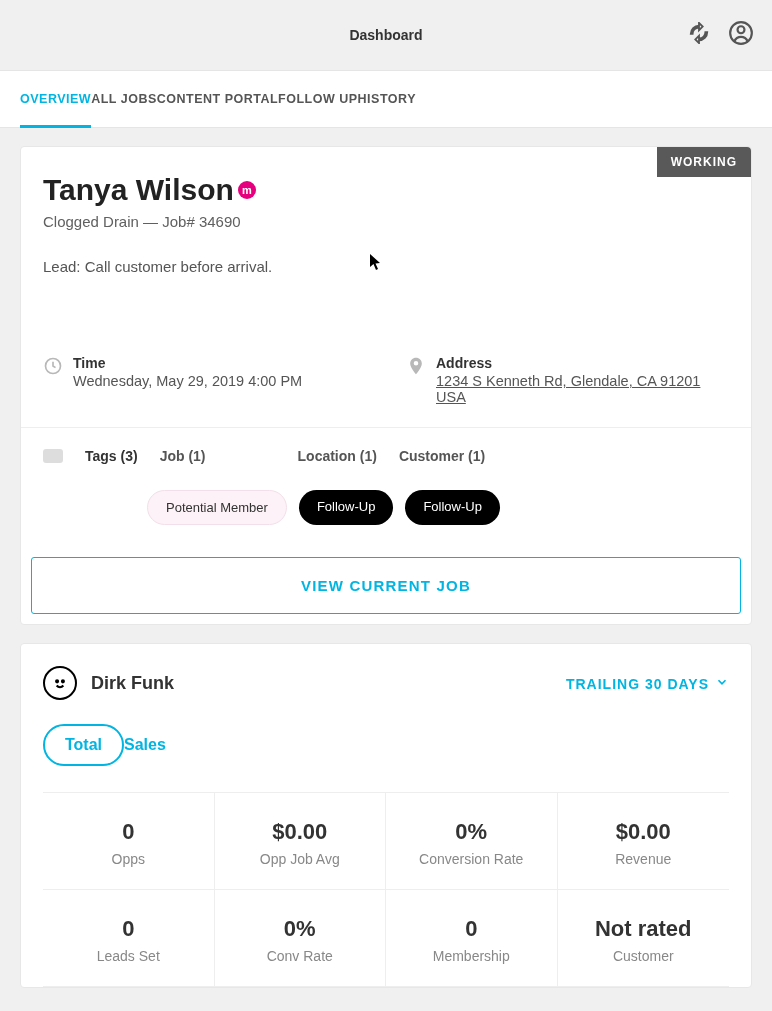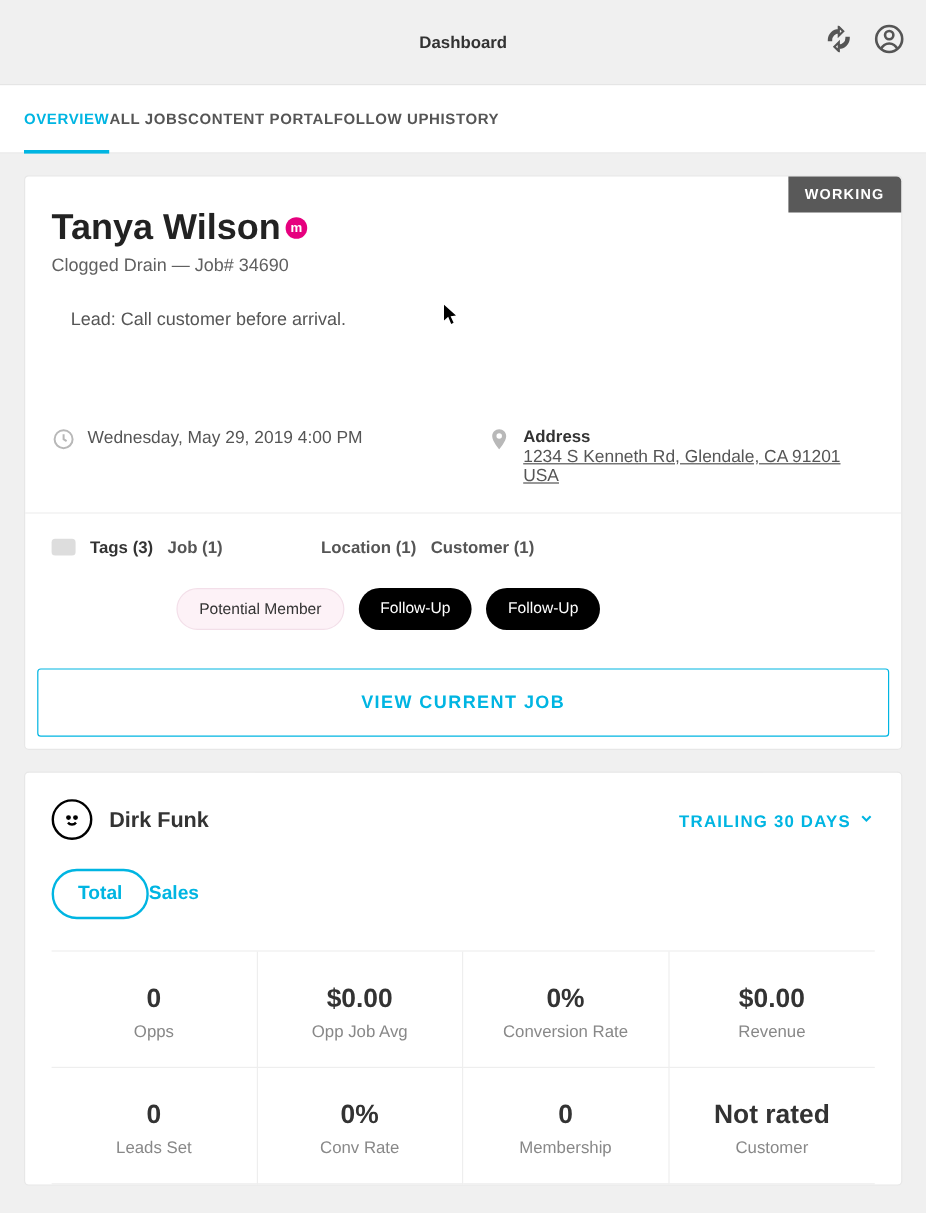--- a/index.html
+++ b/index.html
@@ -101,21 +101,20 @@
   }
   .job-subtitle {
     color: #606060;
     font-size: 15px;
     margin-top: 6px;
   }
   .lead-note {
     color: #555;
     font-size: 15px;
     margin-top: 28px;
-    margin-left: 16px;
   }
   .info-row {
     display: flex;
     margin-top: 80px;
     gap: 40px;
   }
   .info-block {
     display: flex;
     gap: 10px;
     flex: 1;
@@ -135,21 +134,21 @@
     text-decoration: underline;
     color: #555;
   }
   .divider { height: 1px; background: #eee; margin: 0; }
   .tags-section {
     padding: 20px 22px 22px 22px;
   }
   .tag-row {
     display: flex;
     align-items: center;
-    gap: 12px;
+    gap: 22px;
     font-size: 14px;
     font-weight: 700;
     color: #333;
   }
   .tag-icon {
     width: 20px; height: 14px;
     background: #ddd;
     border-radius: 3px;
   }
   .tag-cat { color: #555; font-weight: 600; }
@@ -298,20 +297,21 @@
 
     <div class="info-row">
       <div class="info-block">
         <span class="info-icon">
           <svg width="20" height="20" viewBox="0 0 24 24" fill="none" stroke="#b8b8b8" stroke-width="2">
               <circle cx="12" cy="12" r="9"></circle>
               <path d="M12 7v5l3 2"></path>
             </svg>
         </span>
         <div>
+          <div class="info-label">Time</div>
           <div class="info-value">Wednesday, May 29, 2019 4:00 PM</div>
         </div>
       </div>
       <div class="info-block">
         <span class="info-icon">
           <svg width="20" height="20" viewBox="0 0 24 24" fill="#b8b8b8">
               <path d="M12 2C8 2 5 5 5 9c0 5 7 13 7 13s7-8 7-13c0-4-3-7-7-7zm0 9.5A2.5 2.5 0 1 1 12 6a2.5 2.5 0 0 1 0 5.5z"></path>
             </svg>
         </span>
         <div>

